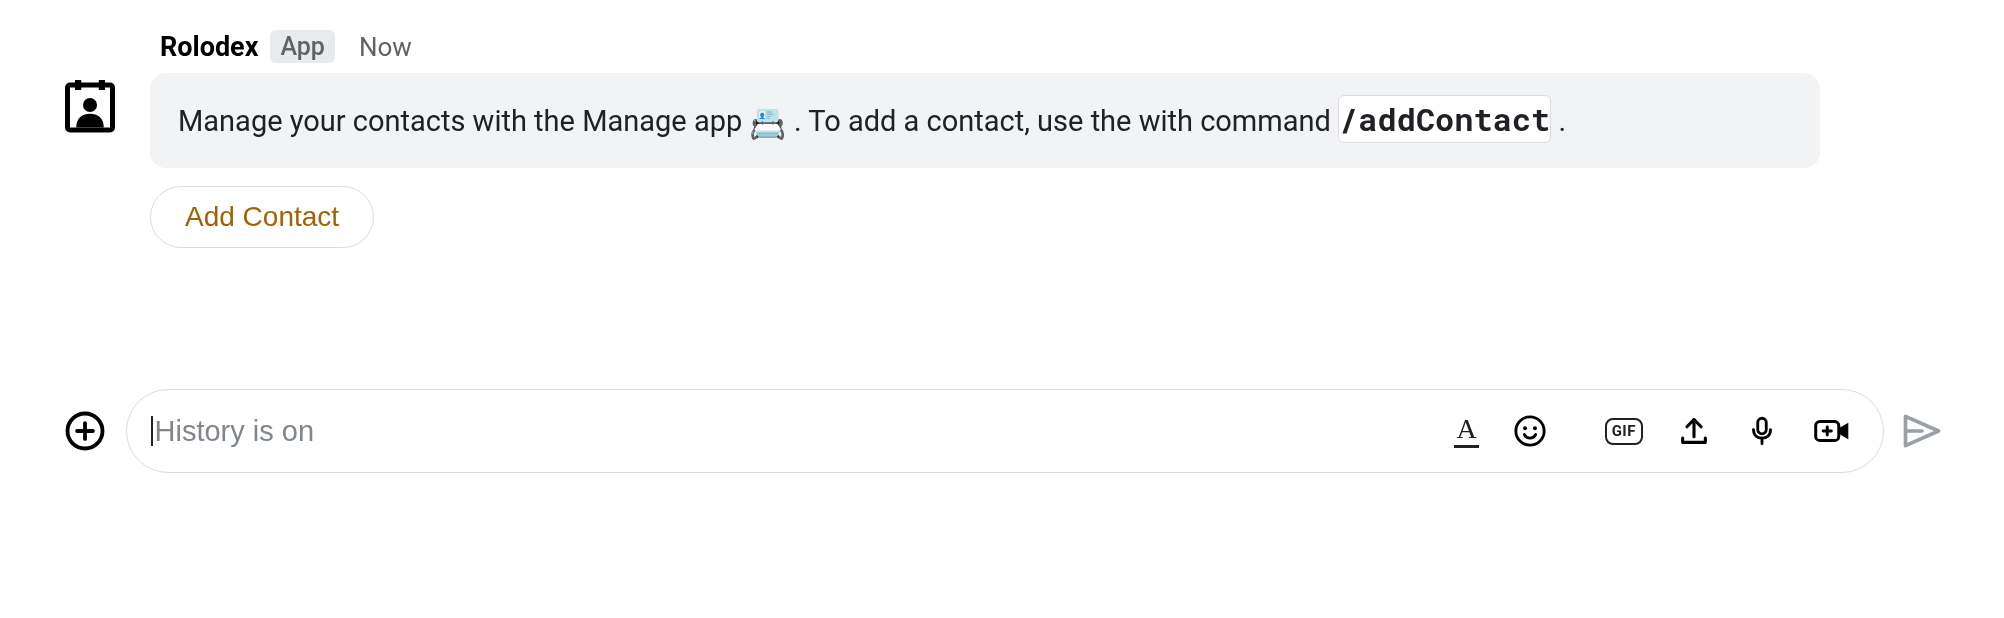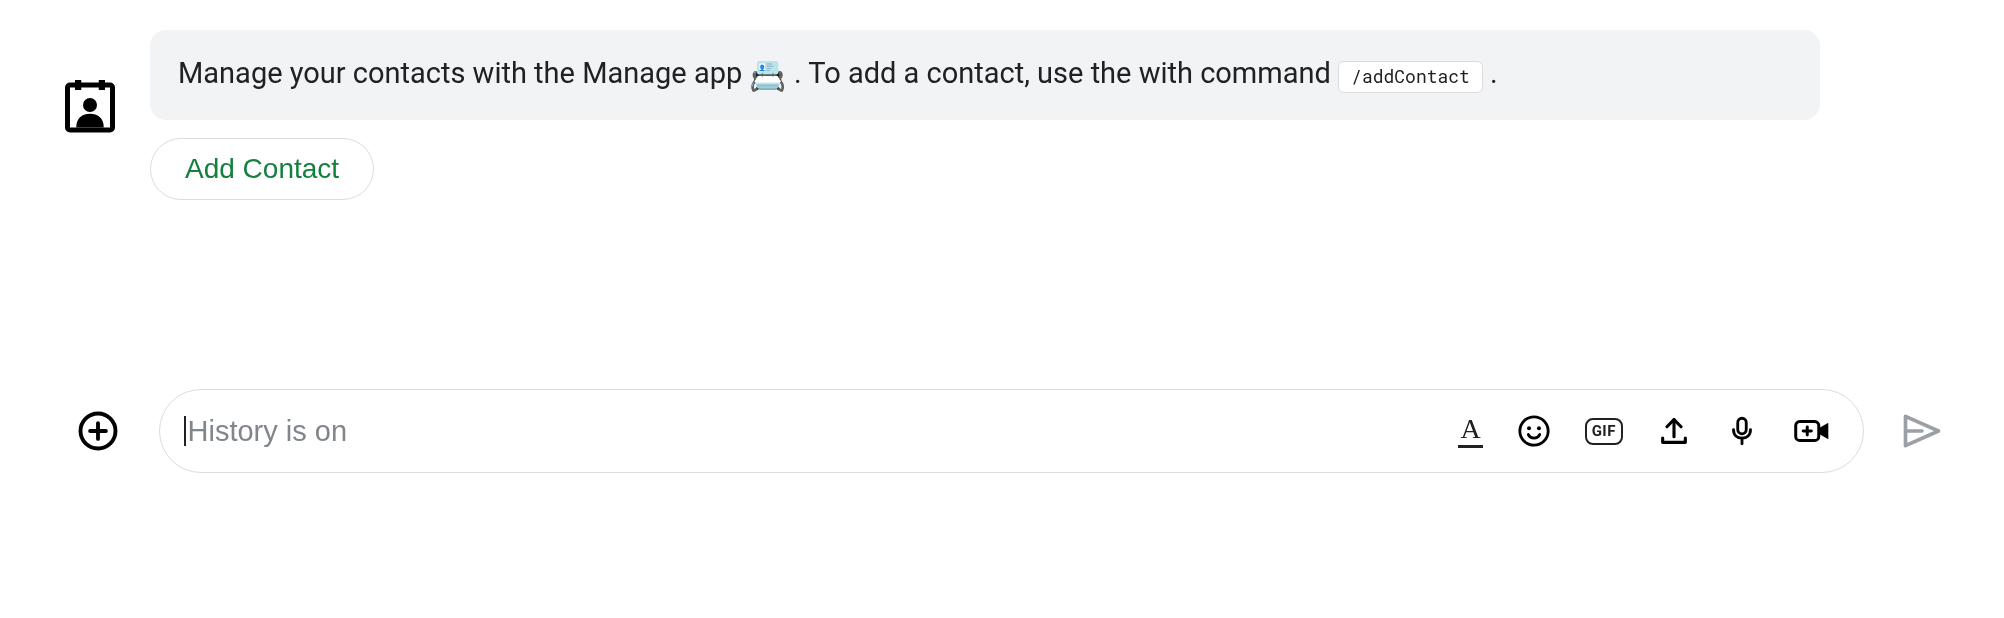--- a/index.html
+++ b/index.html
@@ -62,54 +62,54 @@
       border-radius: 16px;
       padding: 22px 28px;
       font-size: 29px;
       line-height: 1.5;
       color: #202124;
     }
     .inline-code {
       background: #ffffff;
       border: 1px solid #dadce0;
       border-radius: 6px;
-      padding: 4px 12px;
+      padding: 4px 0;
       font-family: "Roboto Mono", Menlo, Consolas, monospace;
-      font-size: 18px;
-      font-weight: 400;
+      font-size: 32px;
+      font-weight: 700;
       color: #202124;
       display: inline-block;
       line-height: 1.2;
     }
     .inline-emoji {
       font-size: 30px;
       vertical-align: middle;
     }
     .action-row {
       margin-top: 18px;
       padding-left: 0;
     }
     .action-button {
       background: #ffffff;
       border: 1.5px solid #dadce0;
       border-radius: 999px;
       padding: 14px 34px;
       font-size: 28px;
       font-weight: 500;
-      color: #15803d;
+      color: #a16207;
       cursor: pointer;
     }
     .composer-area {
       position: absolute;
       bottom: 145px;
-      left: 73px;
+      left: 60px;
       right: 60px;
       display: flex;
       align-items: center;
-      gap: 36px;
+      gap: 16px;
     }
     .plus-button {
       width: 50px;
       height: 50px;
       display: flex;
       align-items: center;
       justify-content: center;
       cursor: pointer;
       flex-shrink: 0;
     }
@@ -163,20 +163,21 @@
       padding: 0 2px 2px 2px;
     }
     .gif-badge {
       border: 2.5px solid #202124;
       border-radius: 8px;
       font-size: 15px;
       font-weight: 700;
       padding: 4px 5px;
       letter-spacing: 0.5px;
       line-height: 1;
+      margin-left: 24px;
     }
     .cursor-mark {
       display: inline-block;
       width: 1.5px;
       height: 30px;
       background: #202124;
       vertical-align: middle;
       margin-right: 2px;
     }
   </style>
@@ -188,20 +189,25 @@
     <div class="avatar">
       <svg viewBox="0 0 24 24" width="60" height="60">
         <rect x="3" y="4" width="18" height="18" rx="1" fill="none" stroke="#000" stroke-width="2"></rect>
         <rect x="6" y="2" width="2.5" height="4" fill="#000"></rect>
         <rect x="15.5" y="2" width="2.5" height="4" fill="#000"></rect>
         <circle cx="12" cy="12" r="2.8" fill="#000"></circle>
         <path d="M6.5 21 C6.5 17 9 15.5 12 15.5 C15 15.5 17.5 17 17.5 21 Z" fill="#000"></path>
       </svg>
     </div>
     <div class="message-content">
+      <div class="message-header">
+        <span class="app-name">Rolodex</span>
+        <span class="app-badge">App</span>
+        <span class="timestamp">Now</span>
+      </div>
       <div class="message-bubble">
         <span>Manage your contacts with the Manage app </span>
         <span class="inline-emoji">📇</span>
         <span>. To add a contact, use the with command </span>
         <span class="inline-code">/addContact</span>
         <span> .</span>
       </div>
       <div class="action-row">
         <button class="action-button">Add Contact</button>
       </div>

